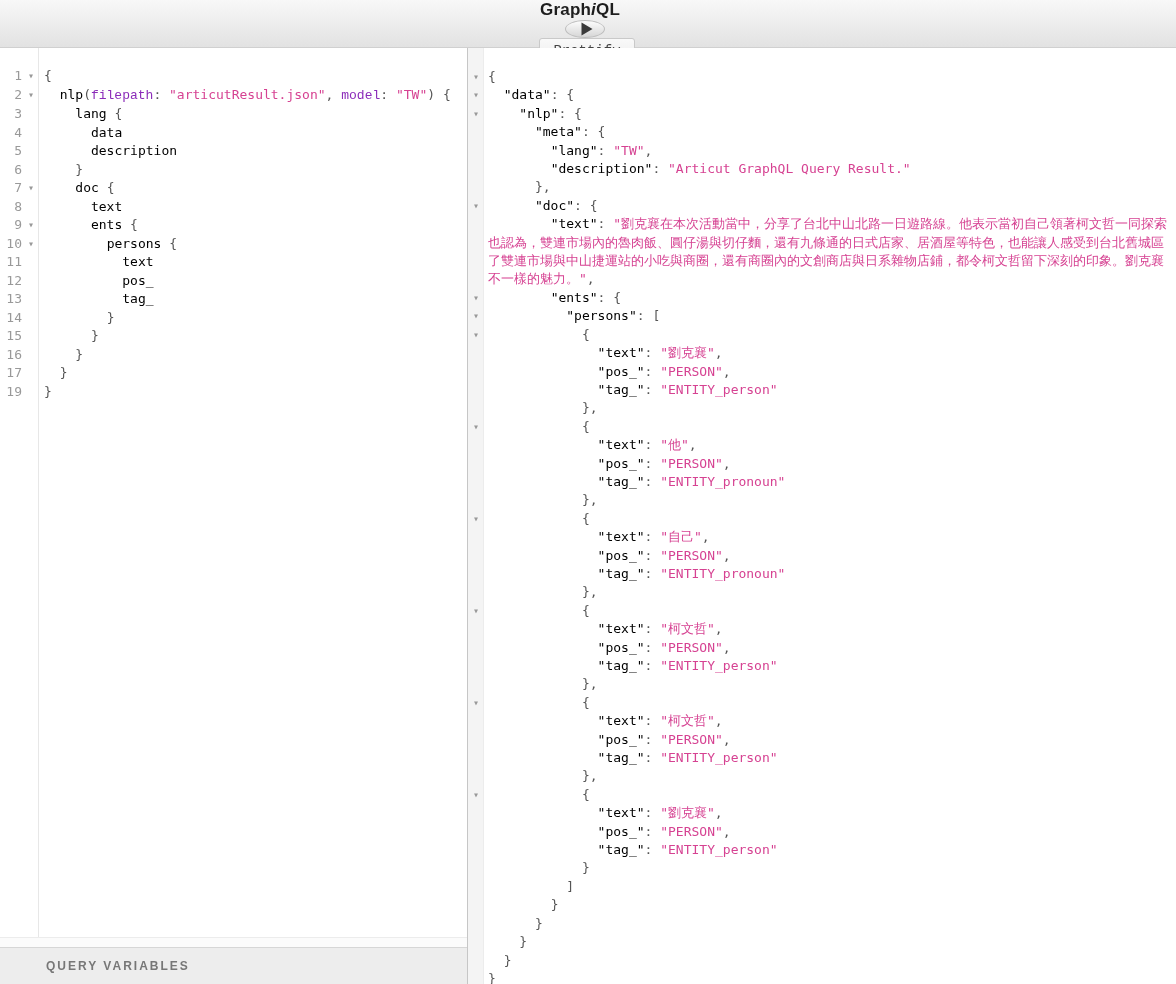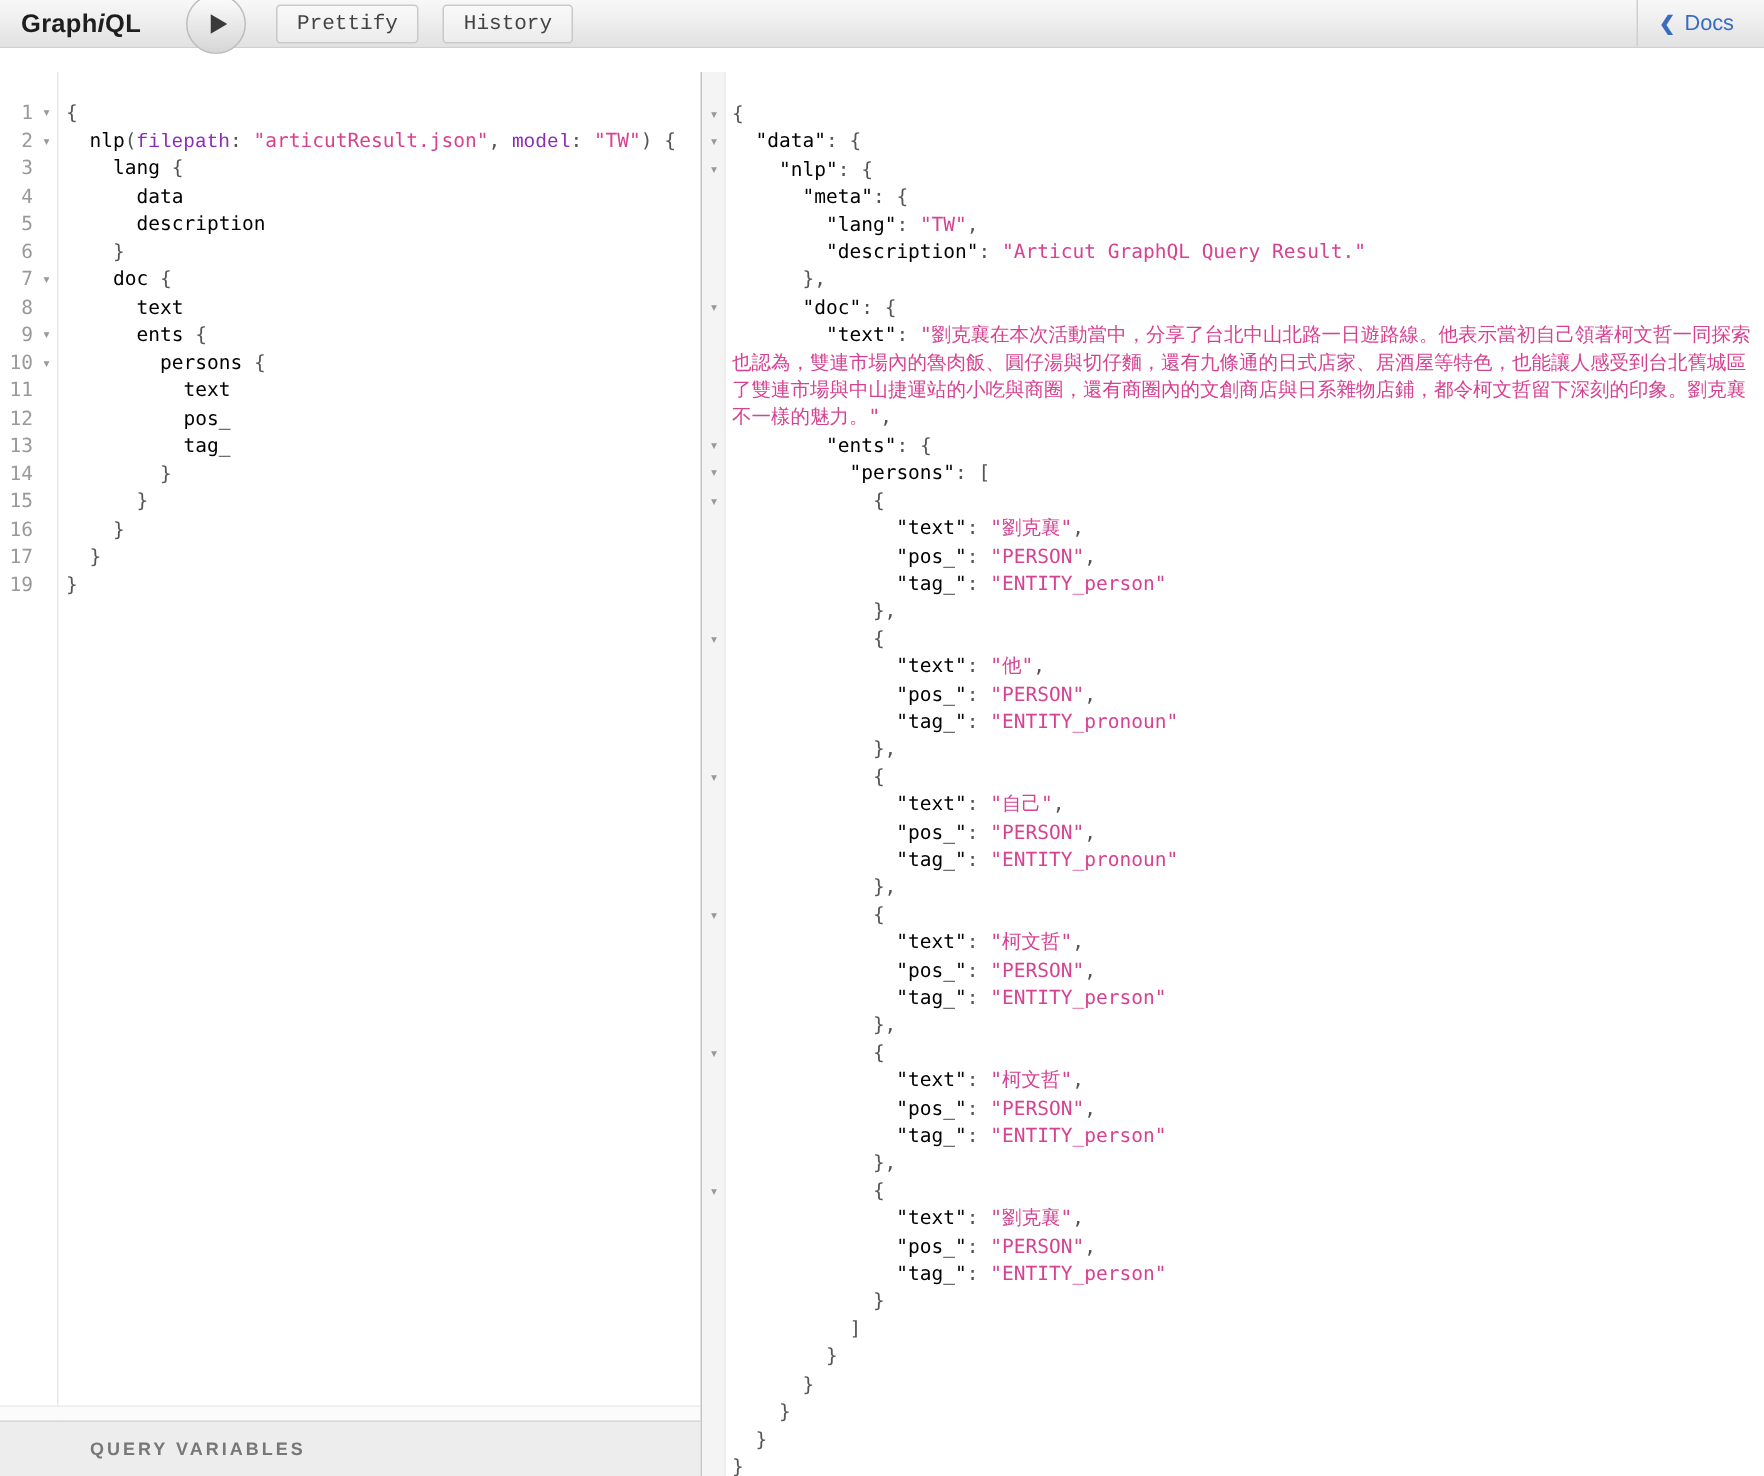--- a/index.html
+++ b/index.html
@@ -2,23 +2,23 @@
 <html><head>
 <meta charset="utf-8">
 <style>
   * { margin:0; padding:0; box-sizing:border-box; }
   html,body { background:#fff; }
   body { font-family:"Liberation Sans", sans-serif; }
   .app { position:relative; width:1176px; height:984px; overflow:hidden; background:#fff; }
 
   
   .topbar {
-    position:relative; height:32px; display:flex; align-items:center;
+    position:relative; height:48px; display:flex; align-items:center;
     background:linear-gradient(#f8f8f8,#e2e2e2);
-    border-bottom:1px solid #d0d0d0; padding:0 0 0 14px;
+    border-bottom:1px solid #d0d0d0; padding:0 0 0 14px;flex-direction:column;
   }
   .logo { font-size:17px; font-weight:600; color:#1e1e1e; letter-spacing:.2px; margin-right:30px; }
   .logo em { font-style:italic; font-weight:600; }
   .execute-btn {
     width:40px; height:40px; border-radius:50%;
     border:1px solid #bdbdbd; background:linear-gradient(#fdfdfd,#d6d6d6);
     display:flex; align-items:center; justify-content:center; cursor:pointer;
     margin-right:20px; padding:0;
   }
   .execute-btn svg { display:block; margin-left:3px; }
@@ -43,21 +43,21 @@
   .editor-row { display:flex; line-height:18.5px; }
   .ln { flex:0 0 24px; text-align:right; color:#999; padding-right:2px; }
   .fold { flex:0 0 14px; text-align:center; color:#999; font-size:10px; }
   .ecode { white-space:pre; padding-left:6px; }
 
   
   .variables { position:absolute; left:0; bottom:0; width:467px; }
   .variables-spacer { height:10px; background:#fbfbfb; border-top:1px solid #ececec; }
   .variables-title {
     height:37px; background:#ededed; border-top:1px solid #d6d6d6;
-    line-height:36px; padding-left:60px; font-size:12px; font-weight:bold;
+    line-height:36px; padding-left:46px; font-size:12px; font-weight:bold;
     letter-spacing:2px; color:#777; cursor:pointer;
   }
 
   
   .result-panel { position:relative; flex:1; background:#fff; }
   .result-gutter-bg { position:absolute; left:0; top:0; bottom:0; width:17px; background:#f4f4f4; border-left:1px solid #c6c6c6; border-right:1px solid #ececec; }
   .result-rows { position:relative; padding-top:20px; font-family:"DejaVu Sans Mono","Liberation Mono",monospace; font-size:13px; }
   .result-row { display:flex; line-height:18.4px; }
   .rgut { flex:0 0 18px; text-align:center; color:#999; font-size:10px; }
   .rcode { white-space:pre; padding-left:3px; padding-right:8px; flex:1; }

